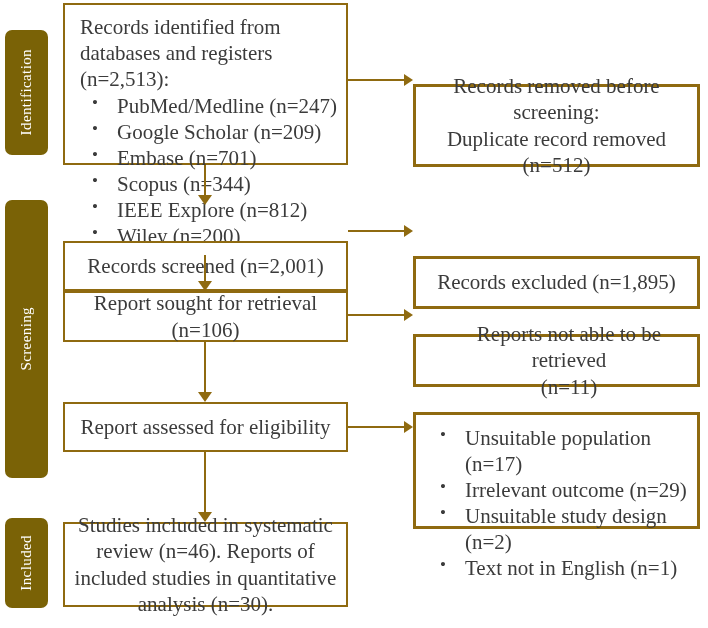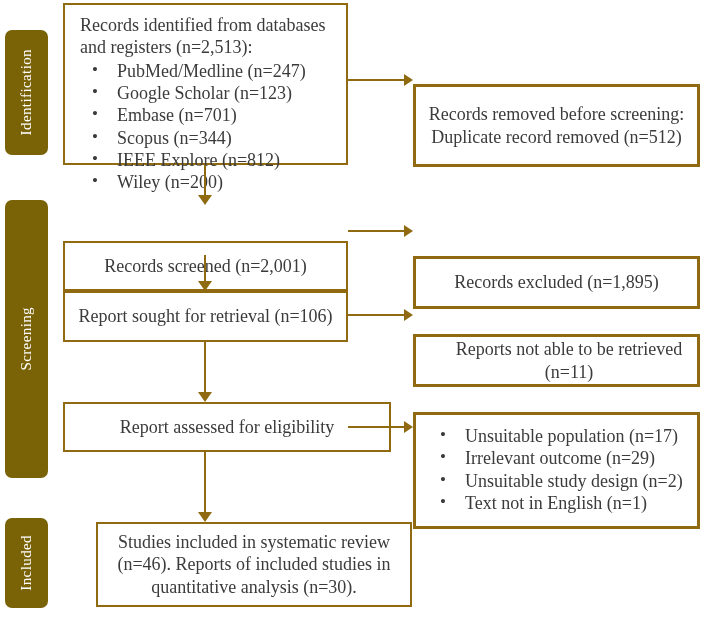--- a/index.html
+++ b/index.html
@@ -13,21 +13,21 @@
     display:flex;align-items:center;justify-content:center;
   }
   .stage span{
     writing-mode:vertical-rl;transform:rotate(180deg);
     color:#ffffff;font-size:15px;letter-spacing:.4px;white-space:nowrap;
   }
   
   .box{
     position:absolute;background:#ffffff;border:2px solid #8f6a10;box-sizing:border-box;
     display:flex;flex-direction:column;justify-content:center;
-    font-size:18px;line-height:1.24;
+    font-size:21px;line-height:1.24;
   }
   .box.right{border-width:3px;margin-top:44px;}
   .box.center{text-align:center;padding:2px 8px;}
   .box.listy{justify-content:flex-start;text-align:left;padding:9px 6px 6px 15px;}
   .box.right.listy{padding:9px 6px 6px 12px;}
   ul.blist{list-style:none;margin:1px 0 0;padding:0;}
   ul.blist li{position:relative;padding-left:37px;}
   ul.blist li::before{content:"\2022";position:absolute;left:12px;top:-1px;font-size:17px;color:#3b3b3b;}
   
   .vline{position:absolute;width:2px;background:#8f6a10;}
@@ -55,41 +55,41 @@
     <span>Screening</span>
   </div>
   <div class="stage" style="top:518px;height:90px;">
     <span>Included</span>
   </div>
 
   <div class="box listy" style="left:63px;top:3px;width:285px;height:162px;">
     <div>Records identified from databases and registers (n=2,513):</div>
     <ul class="blist">
       <li>PubMed/Medline (n=247)</li>
-      <li>Google Scholar (n=123)</li>
+      <li>Google Scholar (n=209)</li>
       <li>Embase (n=701)</li>
       <li>Scopus (n=344)</li>
       <li>IEEE Explore (n=812)</li>
       <li>Wiley (n=200)</li>
     </ul>
   </div>
 
   <div class="box center" style="left:63px;top:205px;width:285px;height:50px;margin-top:36px;">
     <div>Records screened (n=2,001)</div>
   </div>
 
   <div class="box center" style="left:63px;top:291px;width:285px;height:51px;">
     <div>Report sought for retrieval (n=106)</div>
   </div>
 
-  <div class="box center" style="left:63px;top:402px;width:328px;height:50px;">
+  <div class="box center" style="left:63px;top:402px;width:285px;height:50px;">
     <div>Report assessed for eligibility</div>
   </div>
 
-  <div class="box center" style="left:63px;top:522px;width:316px;height:85px;margin-left:33px;">
+  <div class="box center" style="left:63px;top:522px;width:285px;height:85px;">
     <div>Studies included in systematic review (n=46). Reports of included studies in quantitative analysis (n=30).</div>
   </div>
 
   <div class="box right center" style="left:413px;top:40px;width:287px;height:83px;">
     <div>Records removed before screening:</div>
     <div>Duplicate record removed (n=512)</div>
   </div>
 
   <div class="box right center" style="left:413px;top:212px;width:287px;height:53px;">
     <div>Records excluded (n=1,895)</div>

